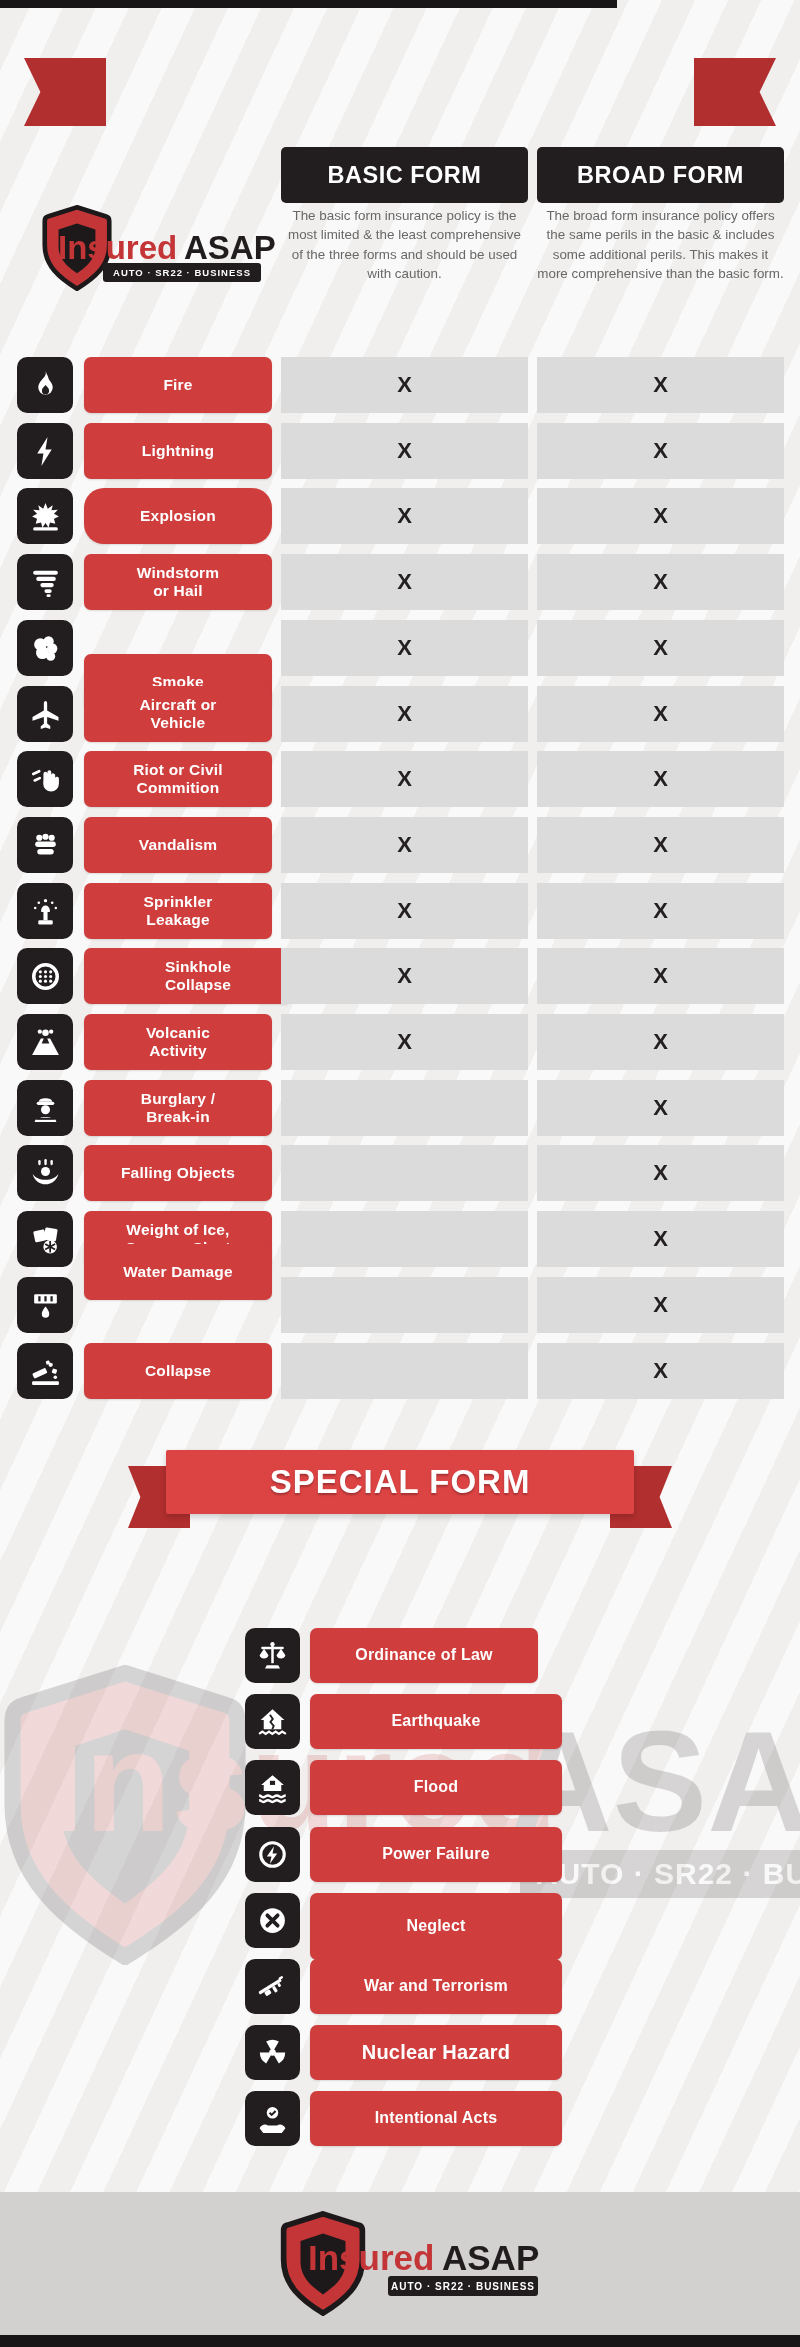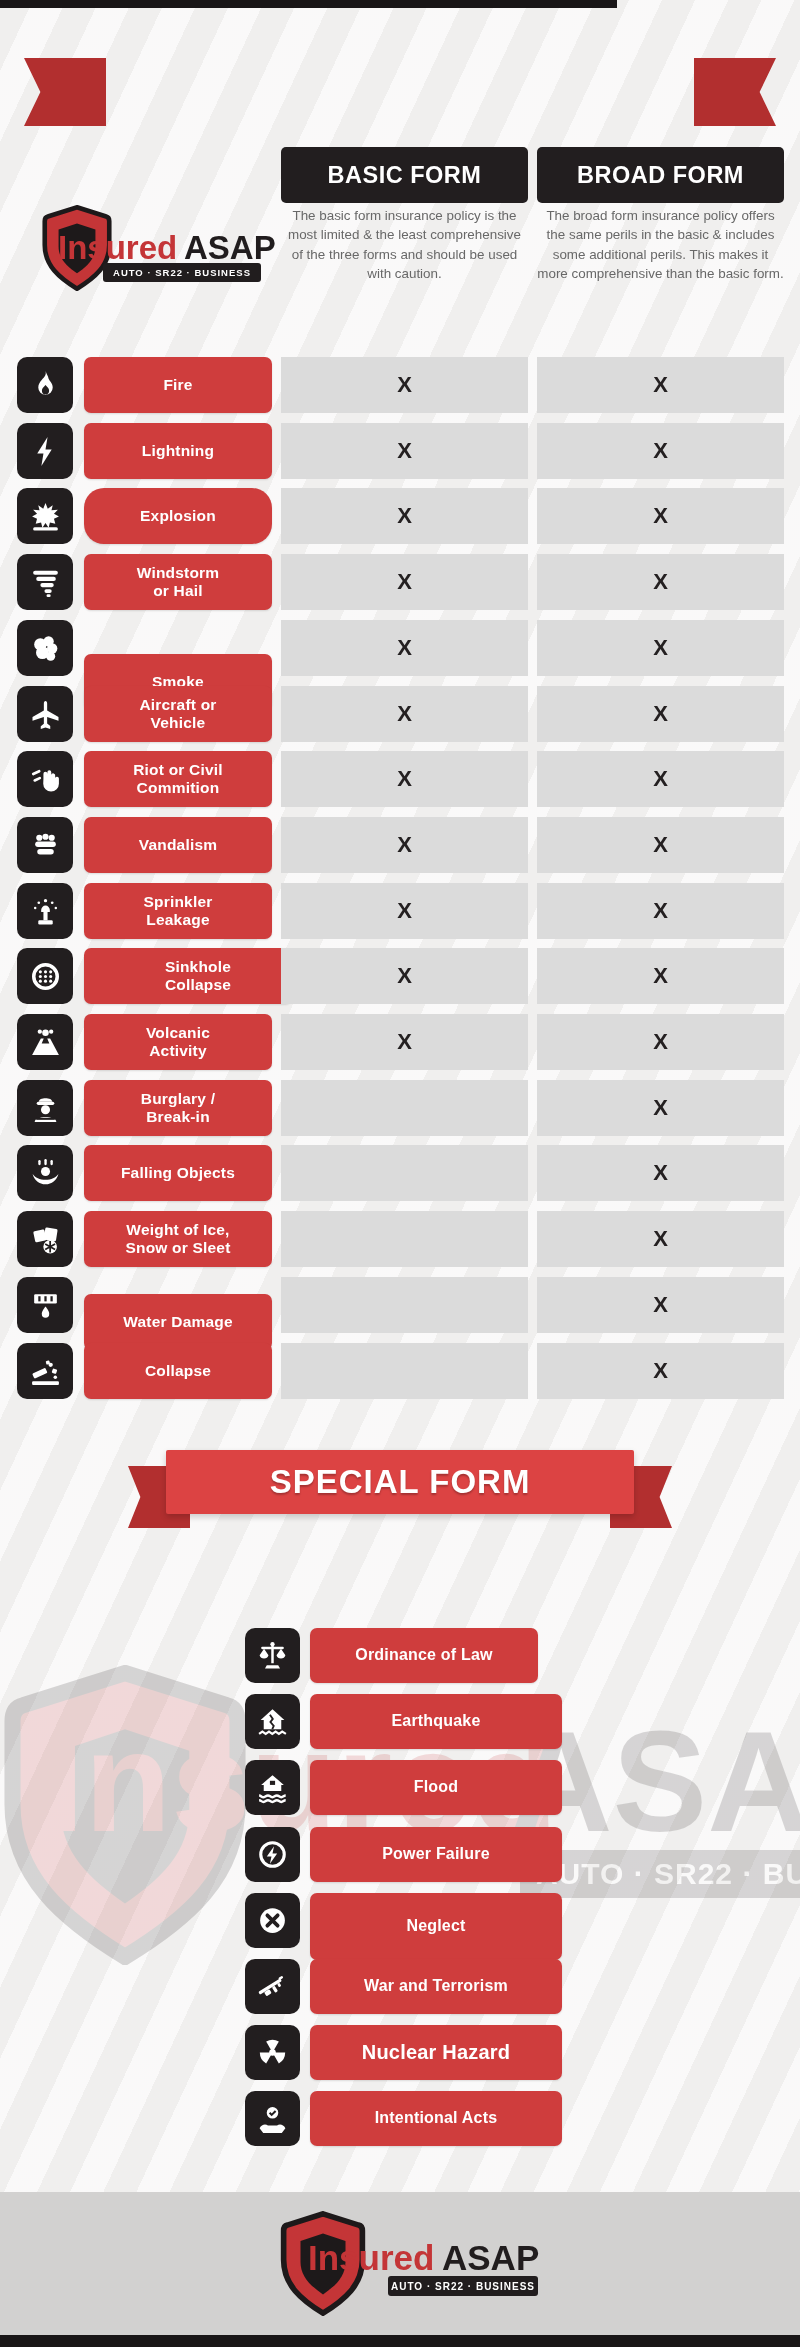--- a/index.html
+++ b/index.html
@@ -328,21 +328,21 @@
             <rect x="5" y="5" width="22" height="9" rx="1.2"></rect>
             <g fill="#221e1f">
               <rect x="9" y="7" width="2.2" height="5"></rect>
               <rect x="14.9" y="7" width="2.2" height="5"></rect>
               <rect x="20.8" y="7" width="2.2" height="5"></rect>
             </g>
             <path d="M16 17c2.8 3.8 3.6 5.2 3.6 7.2a3.6 3.6 0 1 1-7.2 0c0-2 .8-3.4 3.6-7.2z"></path>
           </svg>
         </span>
       </div>
-      <div class="abs labelbox" style="left:84px;top:1294px;width:188px;height:56px;">Water Damage</div>
+      <div class="abs labelbox" style="left:84px;top:1244px;width:188px;height:56px;">Water Damage</div>
       <div class="abs cell" style="left:281px;top:1277px;width:247px;height:56px;">
         <span></span>
       </div>
       <div class="abs cell" style="left:537px;top:1277px;width:247px;height:56px;">
         <span>X</span>
       </div>
       <div class="abs iconbox" style="left:17px;top:1343px;width:56px;height:56px;">
         <span>
           <svg viewBox="0 0 32 32" width="33" height="33" fill="#ffffff" xmlns="http://www.w3.org/2000/svg">
             <rect x="3" y="25.5" width="26" height="3.5" rx="1"></rect>

